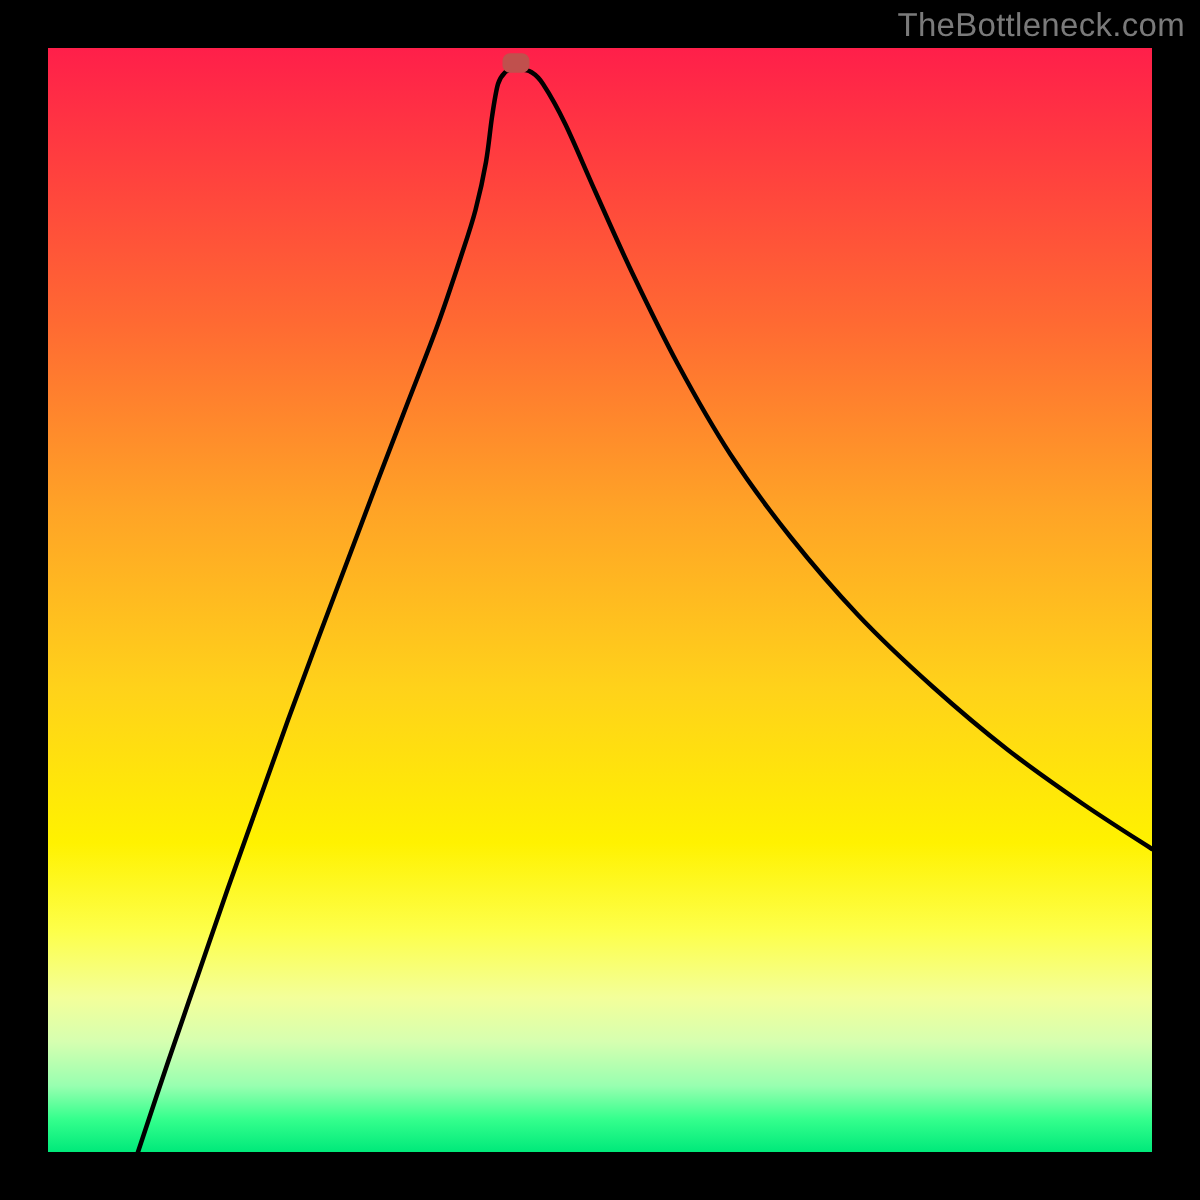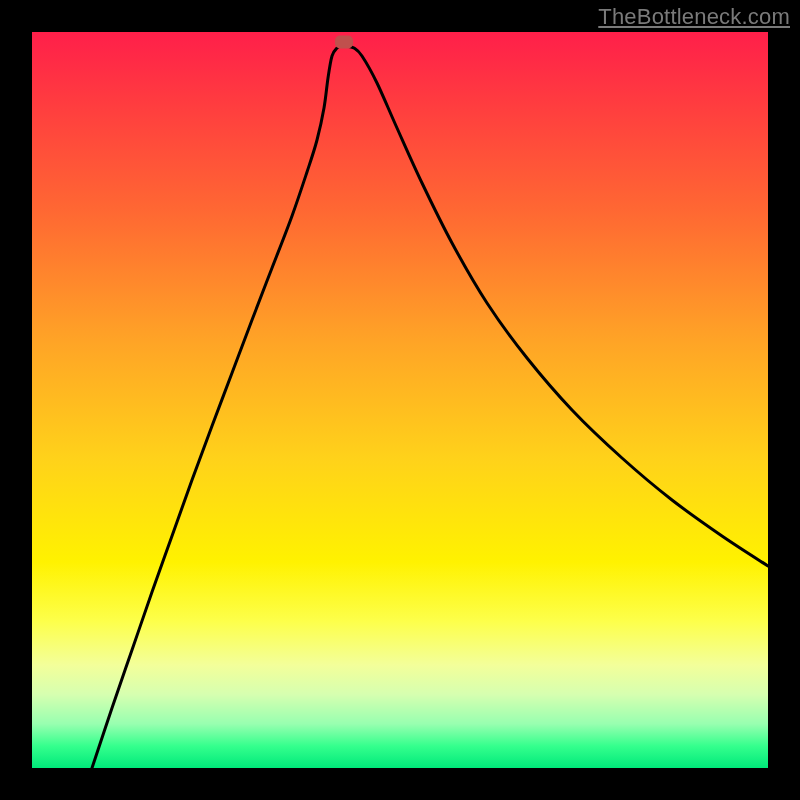--- a/index.html
+++ b/index.html
@@ -59,21 +59,20 @@
   }
   .watermark {
     position: absolute;
     top: 4px;
     right: 10px;
     color: #7a7a7a;
     font-size: 22px;
     font-weight: 500;
     letter-spacing: 0.2px;
     user-select: none;
-    text-decoration: underline;
   }
 </style>
 </head>
 <body>
 
 <div class="frame">
   <div class="plot">
     <svg class="curve" viewBox="0 0 736 736" preserveAspectRatio="none">
       <path id="curve-path" fill="none" stroke="#000" stroke-width="3" stroke-linejoin="round" stroke-linecap="round" d="M 60 736 C 63.3 726.0, 73.3 695.7, 80 676 C 86.7 656.3, 93.3 637.3, 100 618 C 106.7 598.7, 113.3 579.0, 120 560 C 126.7 541.0, 133.3 522.7, 140 504 C 146.7 485.3, 153.3 466.3, 160 448 C 166.7 429.7, 173.3 411.8, 180 394 C 186.7 376.2, 193.3 358.7, 200 341 C 206.7 323.3, 213.3 305.5, 220 288 C 226.7 270.5, 233.3 253.3, 240 236 C 246.7 218.7, 254.2 200.0, 260 184 C 265.8 168.0, 270.8 152.7, 275 140 C 279.2 127.3, 282.2 118.7, 285 108 C 287.8 97.3, 290.2 86.3, 292 76 C 293.8 65.7, 294.7 54.7, 296 46 C 297.3 37.3, 298.5 29.0, 300 24 C 301.5 19.0, 303.3 17.7, 305 16 C 306.7 14.3, 308.5 14.3, 310 14 C 311.5 13.7, 312.0 13.7, 314 14 C 316.0 14.3, 319.3 14.3, 322 16 C 324.7 17.7, 326.2 18.2, 330 24 C 333.8 29.8, 339.2 39.0, 345 51 C 350.8 63.0, 357.5 79.3, 365 96 C 372.5 112.7, 380.8 131.8, 390 151 C 399.2 170.2, 409.2 191.0, 420 211 C 430.8 231.0, 442.5 251.8, 455 271 C 467.5 290.2, 480.8 308.2, 495 326 C 509.2 343.8, 524.2 361.3, 540 378 C 555.8 394.7, 573.3 411.0, 590 426 C 606.7 441.0, 623.3 455.0, 640 468 C 656.7 481.0, 674.0 493.0, 690 504 C 706.0 515.0, 728.3 529.0, 736 534"></path>
     </svg>

